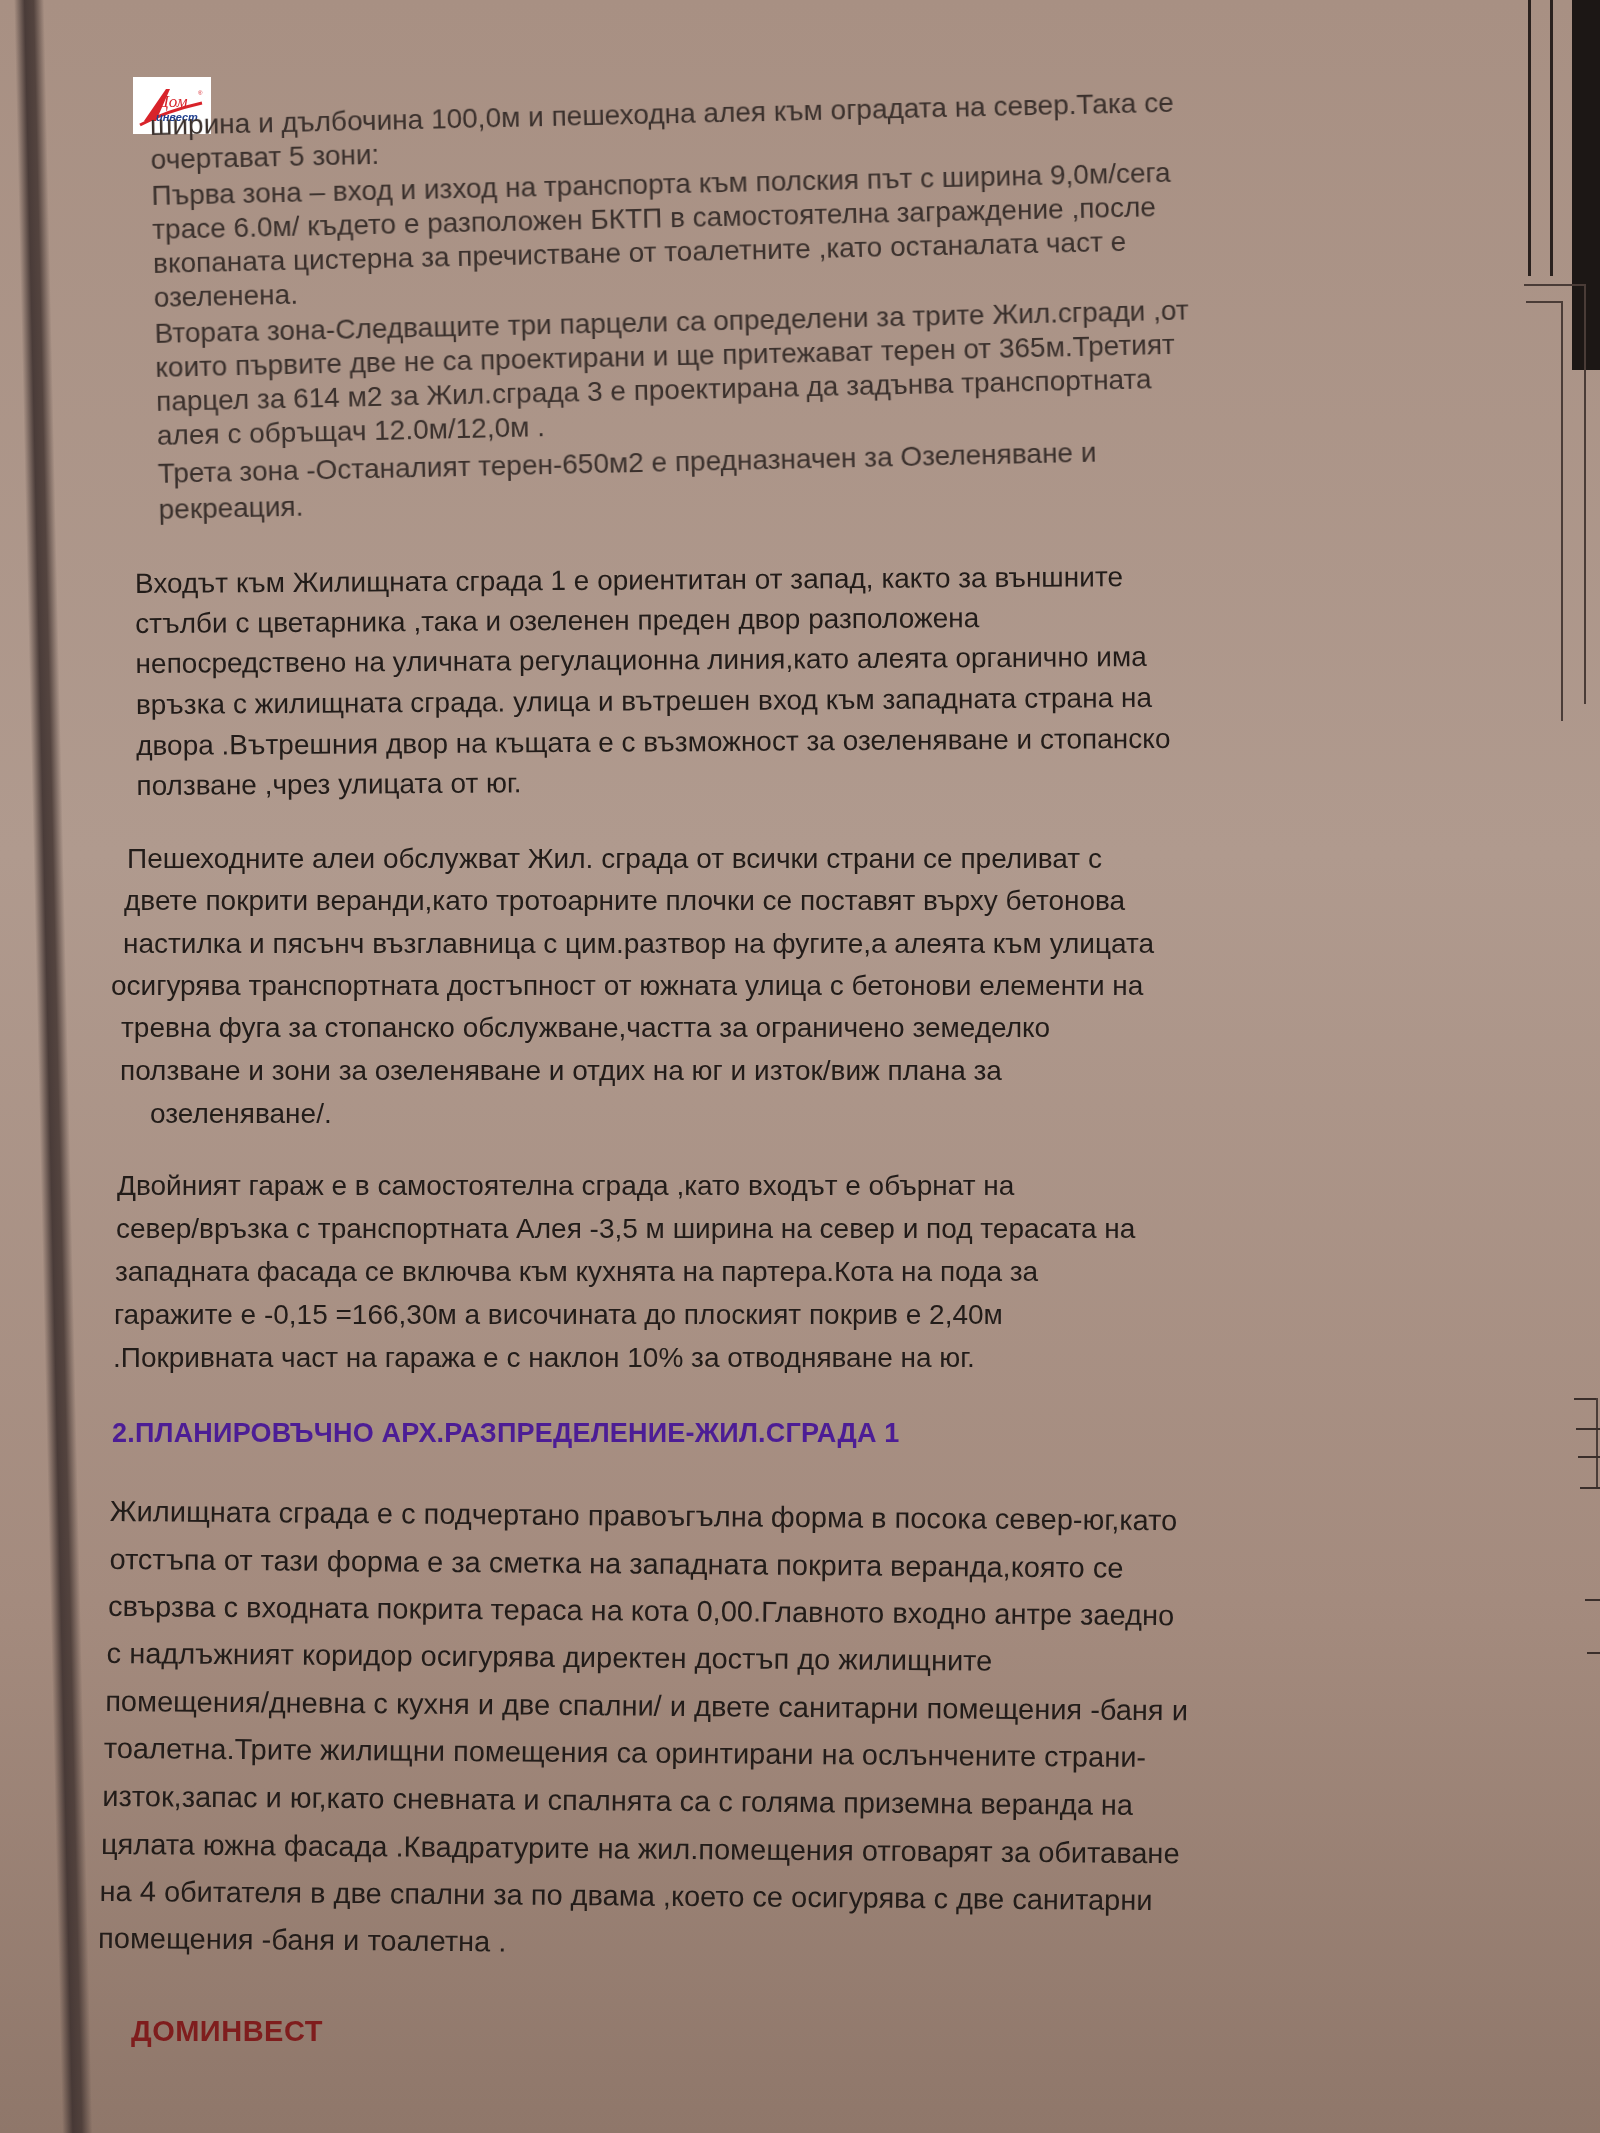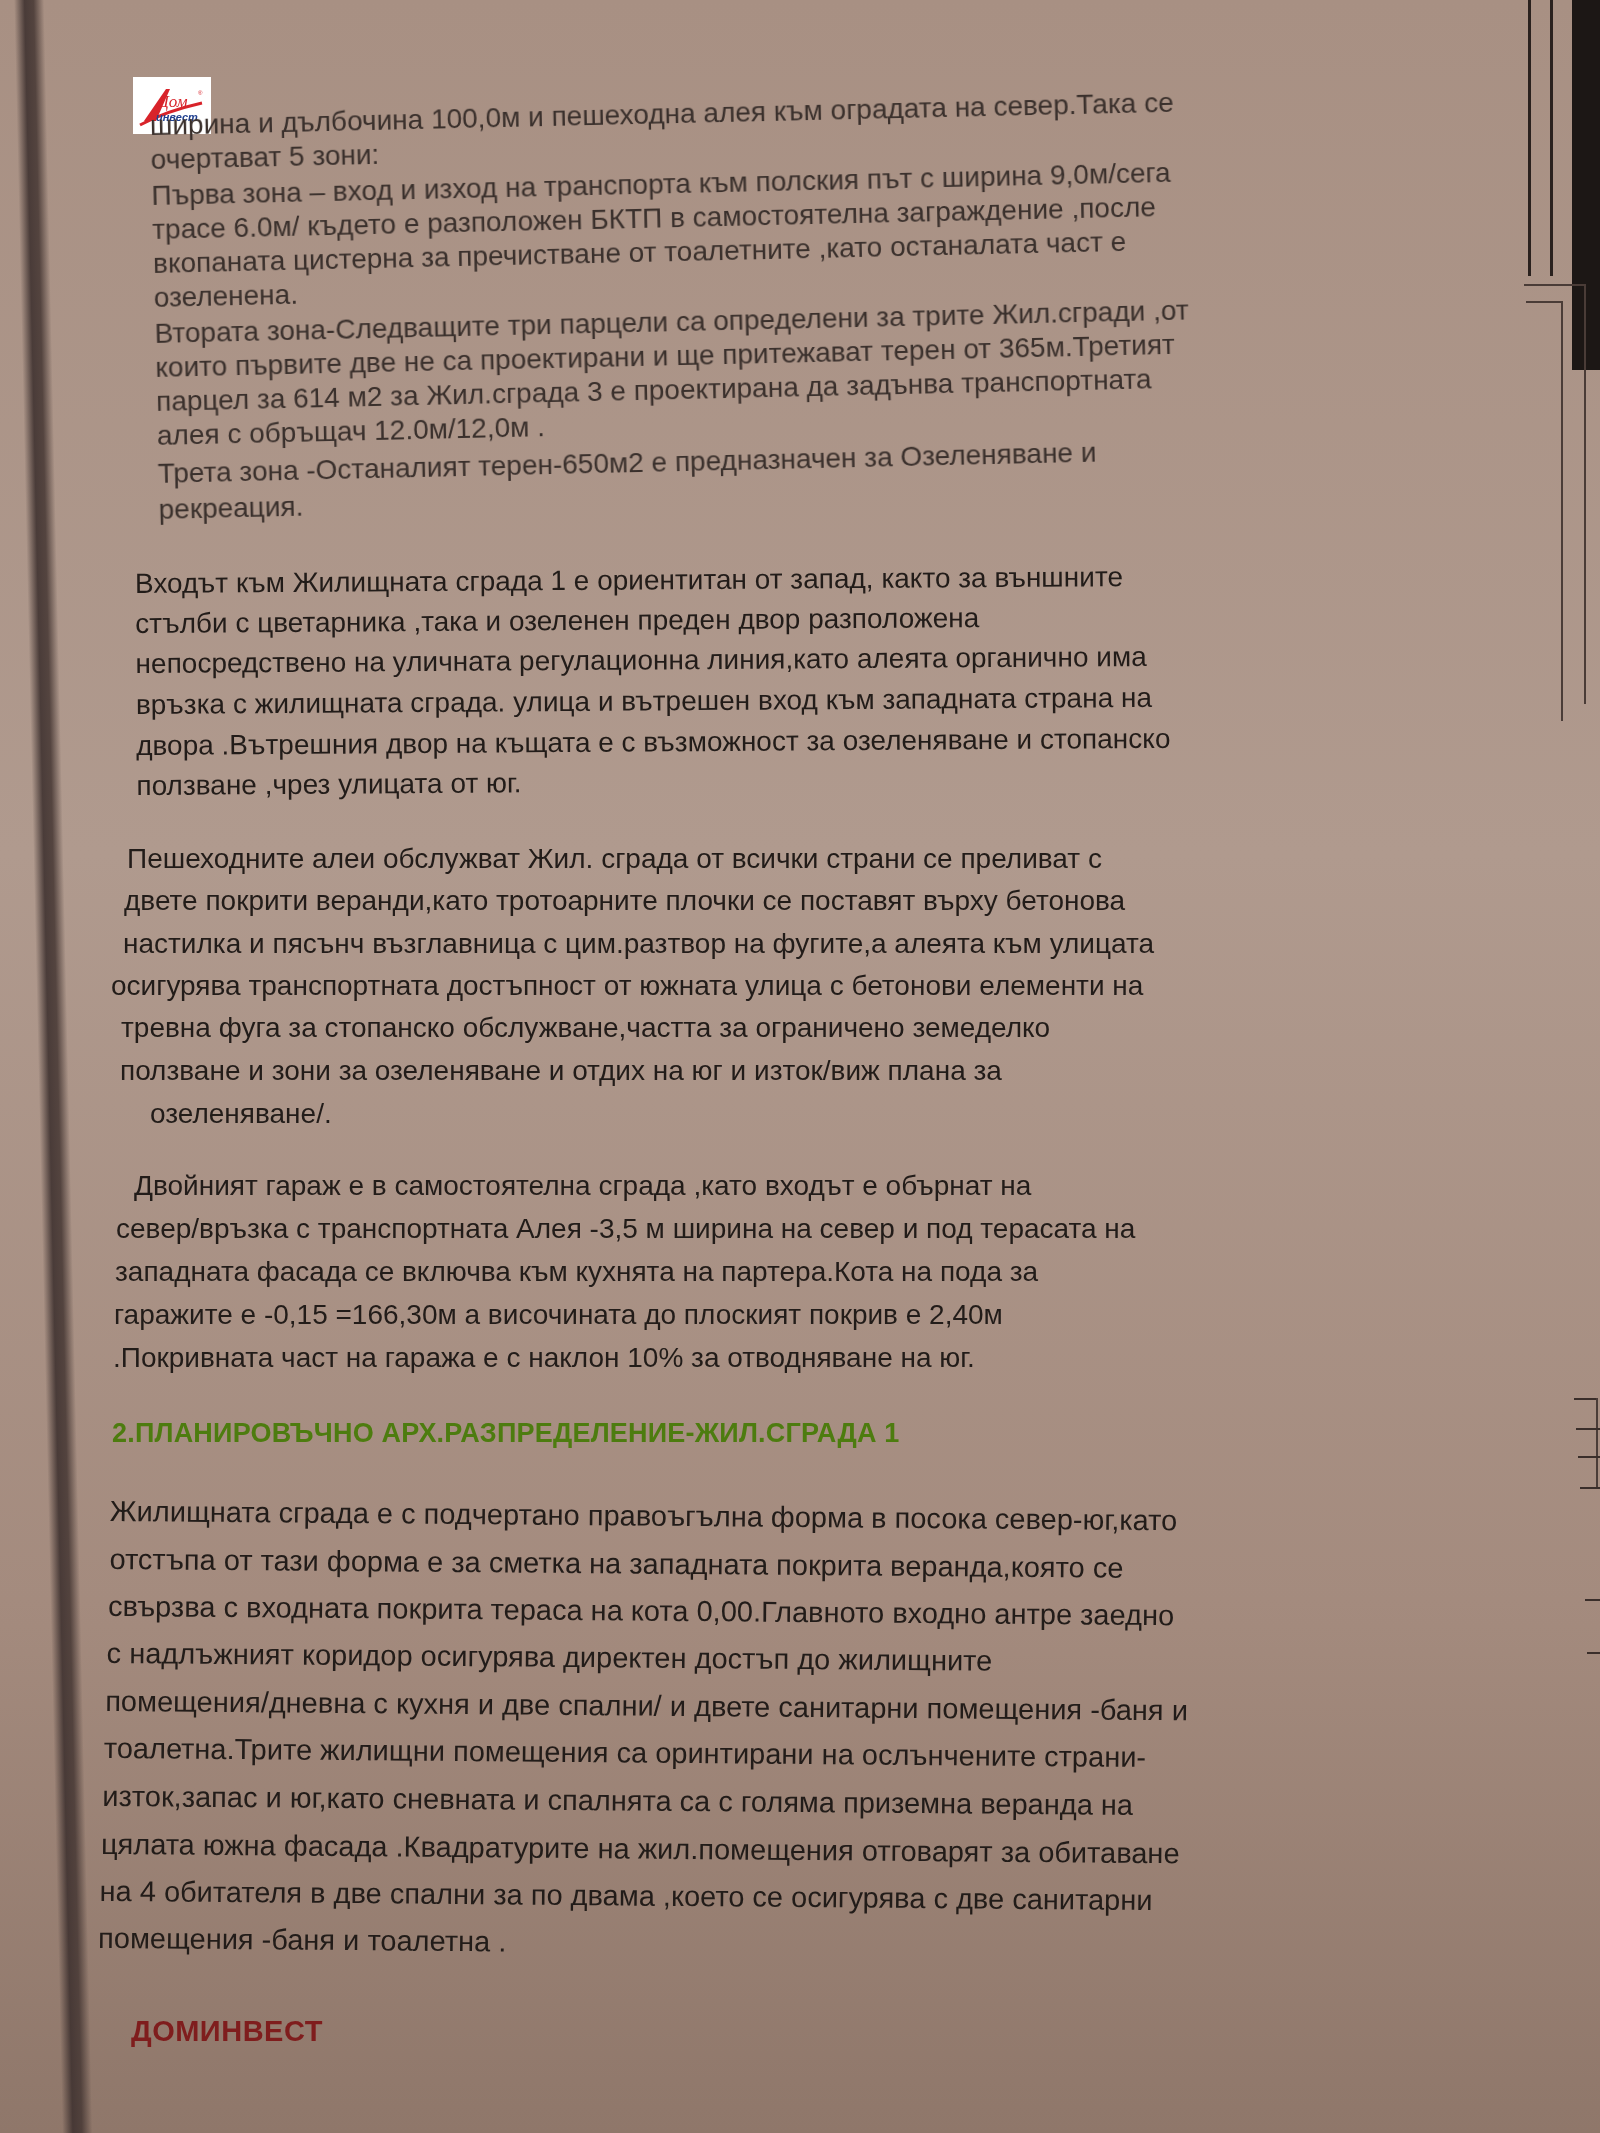--- a/index.html
+++ b/index.html
@@ -92,21 +92,21 @@
       color: #3a302c;
       filter: blur(0.6px);
     }
     .heading {
       position: absolute;
       left: 112px;
       top: 1418px;
       font-size: 27px;
       font-weight: bold;
       white-space: nowrap;
-      color: #4d7c0f;
+      color: #4c1d95;
       letter-spacing: 0.2px;
     }
     .watermark {
       position: absolute;
       left: 131px;
       top: 2015px;
       font-size: 29px;
       font-weight: bold;
       color: #7f1d1d;
       letter-spacing: 0.5px;
@@ -175,21 +175,21 @@
       <div class="line" style="left:127px; top:843px;">Пешеходните алеи обслужват Жил. сграда от всички  страни  се преливат с</div>
       <div class="line" style="left:124px; top:885px;">двете покрити веранди,като тротоарните плочки се поставят върху бетонова</div>
       <div class="line" style="left:123px; top:928px;">настилка и пясънч възглавница с цим.разтвор на фугите,а алеята към улицата</div>
       <div class="line" style="left:111px; top:970px;">осигурява транспортната достъпност от южната улица с бетонови елементи на</div>
       <div class="line" style="left:121px; top:1012px;">тревна фуга за стопанско обслужване,частта за ограничено земеделко</div>
       <div class="line" style="left:120px; top:1055px;">ползване и  зони за озеленяване и отдих на юг и изток/виж плана за</div>
       <div class="line" style="left:119px; top:1098px;margin-left:31px;">озеленяване/.</div>
     </div>
 
     <div style="position:absolute; left:0; top:0;">
-      <div class="line" style="left:134px; top:1170px;">Двойният гараж  е в самостоятелна сграда ,като входът е обърнат на</div>
+      <div class="line" style="left:117px; top:1170px;">Двойният гараж  е в самостоятелна сграда ,като входът е обърнат на</div>
       <div class="line" style="left:116px; top:1213px;">север/връзка с транспортната Алея -3,5 м ширина на север и под терасата на</div>
       <div class="line" style="left:115px; top:1256px;">западната фасада се включва  към кухнята на партера.Кота на пода за</div>
       <div class="line" style="left:114px; top:1299px;">гаражите е -0,15 =166,30м а височината до плоският покрив е 2,40м</div>
       <div class="line" style="left:113px; top:1342px;">.Покривната част на гаража е с наклон 10% за отводняване на юг.</div>
     </div>
 
     <div class="heading">2.ПЛАНИРОВЪЧНО АРХ.РАЗПРЕДЕЛЕНИЕ-ЖИЛ.СГРАДА  1</div>
 
     <div style="position:absolute; left:0; top:0; transform: rotate(0.5deg); transform-origin: 110px 1500px;">
       <div class="line" style="left:110px; top:1495px; font-size:29px;">Жилищната сграда е с подчертано правоъгълна форма в посока север-юг,като</div>

